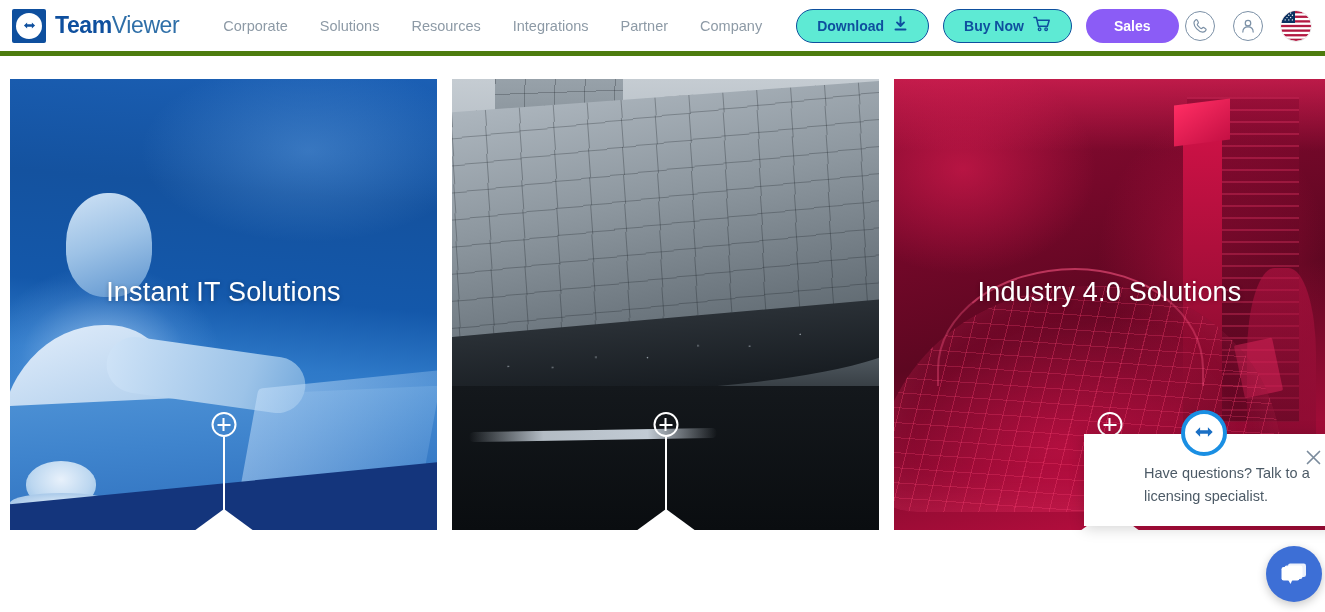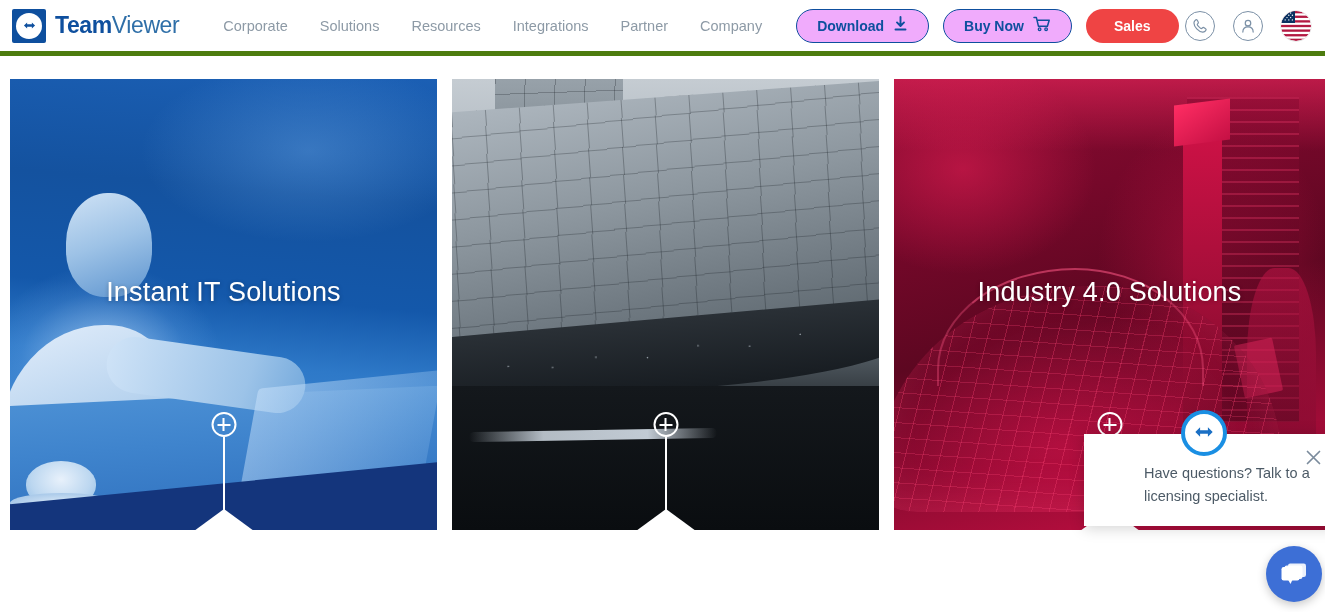--- a/index.html
+++ b/index.html
@@ -43,25 +43,25 @@
     cursor: pointer; white-space: nowrap;
   }
 
   .actions { display: flex; align-items: center; margin-left: 18px; gap: 14px; }
   .btn {
     display: flex; align-items: center; justify-content: center; gap: 9px;
     height: 34px; border-radius: 18px; font-size: 14px; font-weight: bold;
     cursor: pointer; white-space: nowrap;
   }
   .btn-outline {
-    border: 1.6px solid #0e4f9e; color: #0e4f9e; background: #f0abfc;
+    border: 1.6px solid #0e4f9e; color: #0e4f9e; background: #5eead4;
     padding: 0 20px;
   }
   .btn-solid {
-    background: #ef4444; color: #ffffff; border: none; padding: 0 28px;
+    background: #8b5cf6; color: #ffffff; border: none; padding: 0 28px;
   }
 
   .utils {
     position: absolute; right: 14px; top: 50%; transform: translateY(-50%);
     display: flex; align-items: center; gap: 18px;
   }
   .icon-circle {
     width: 30px; height: 30px; border-radius: 50%;
     border: 1.4px solid #7b90a6;
     display: flex; align-items: center; justify-content: center;

